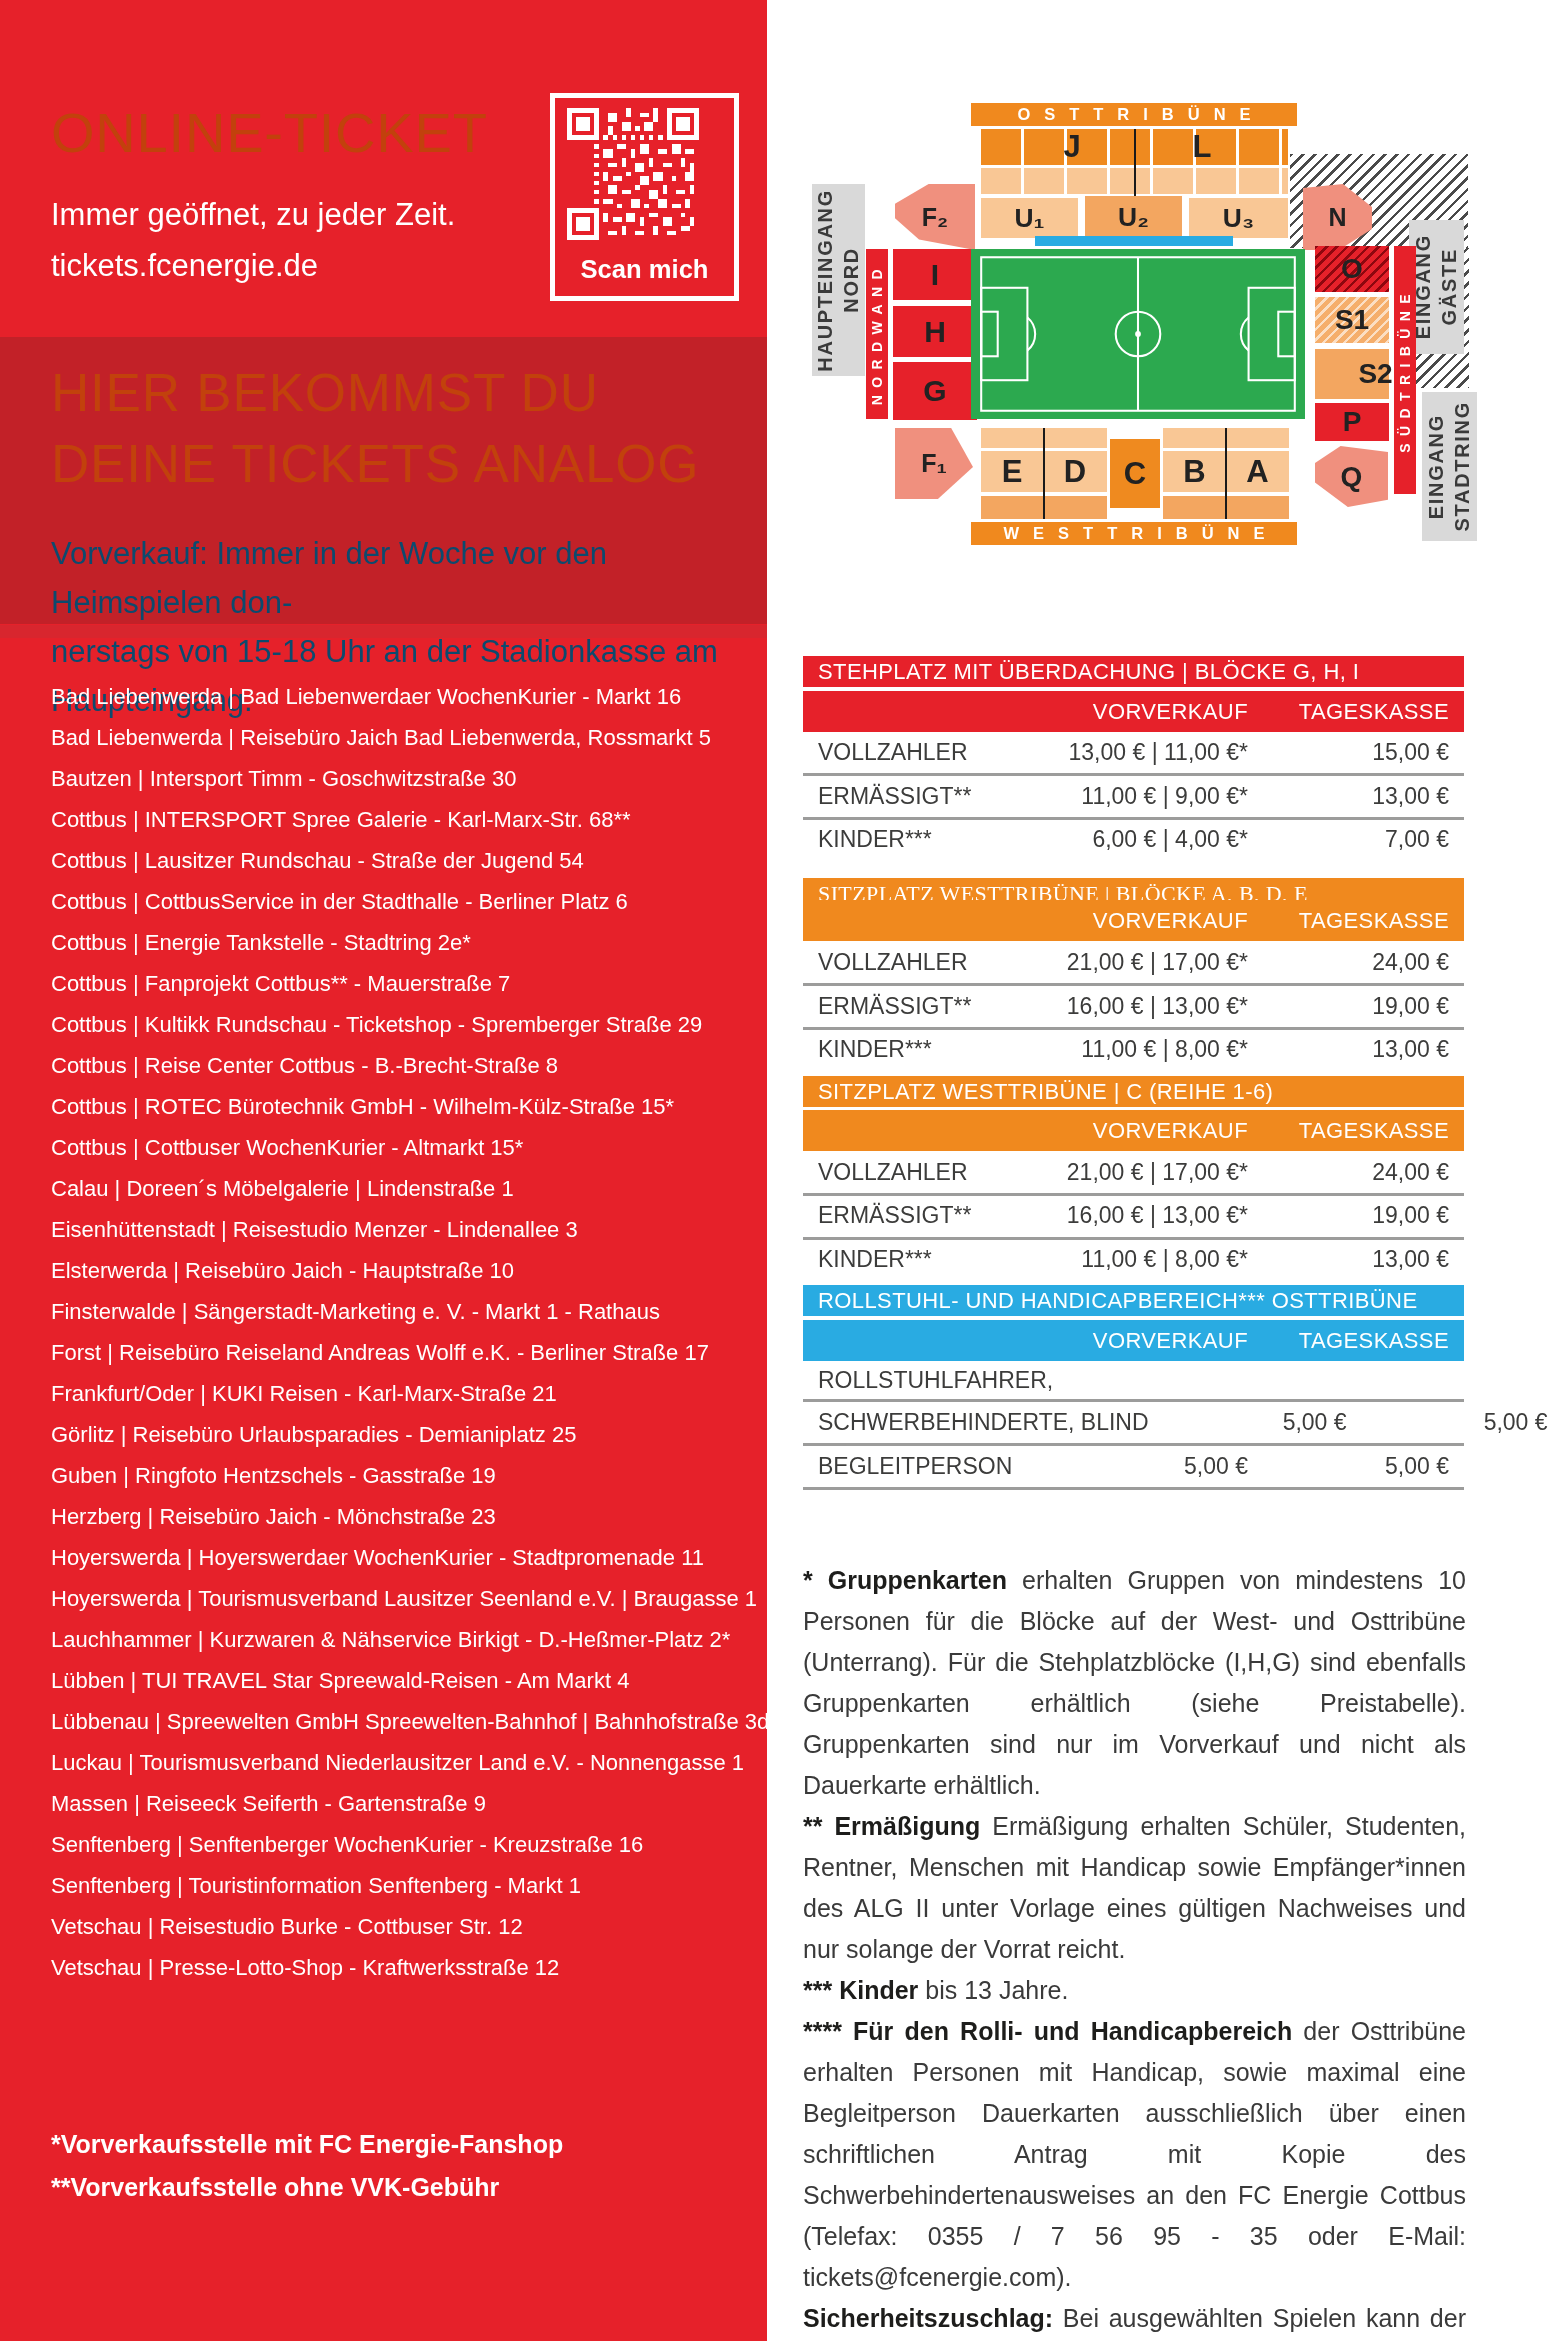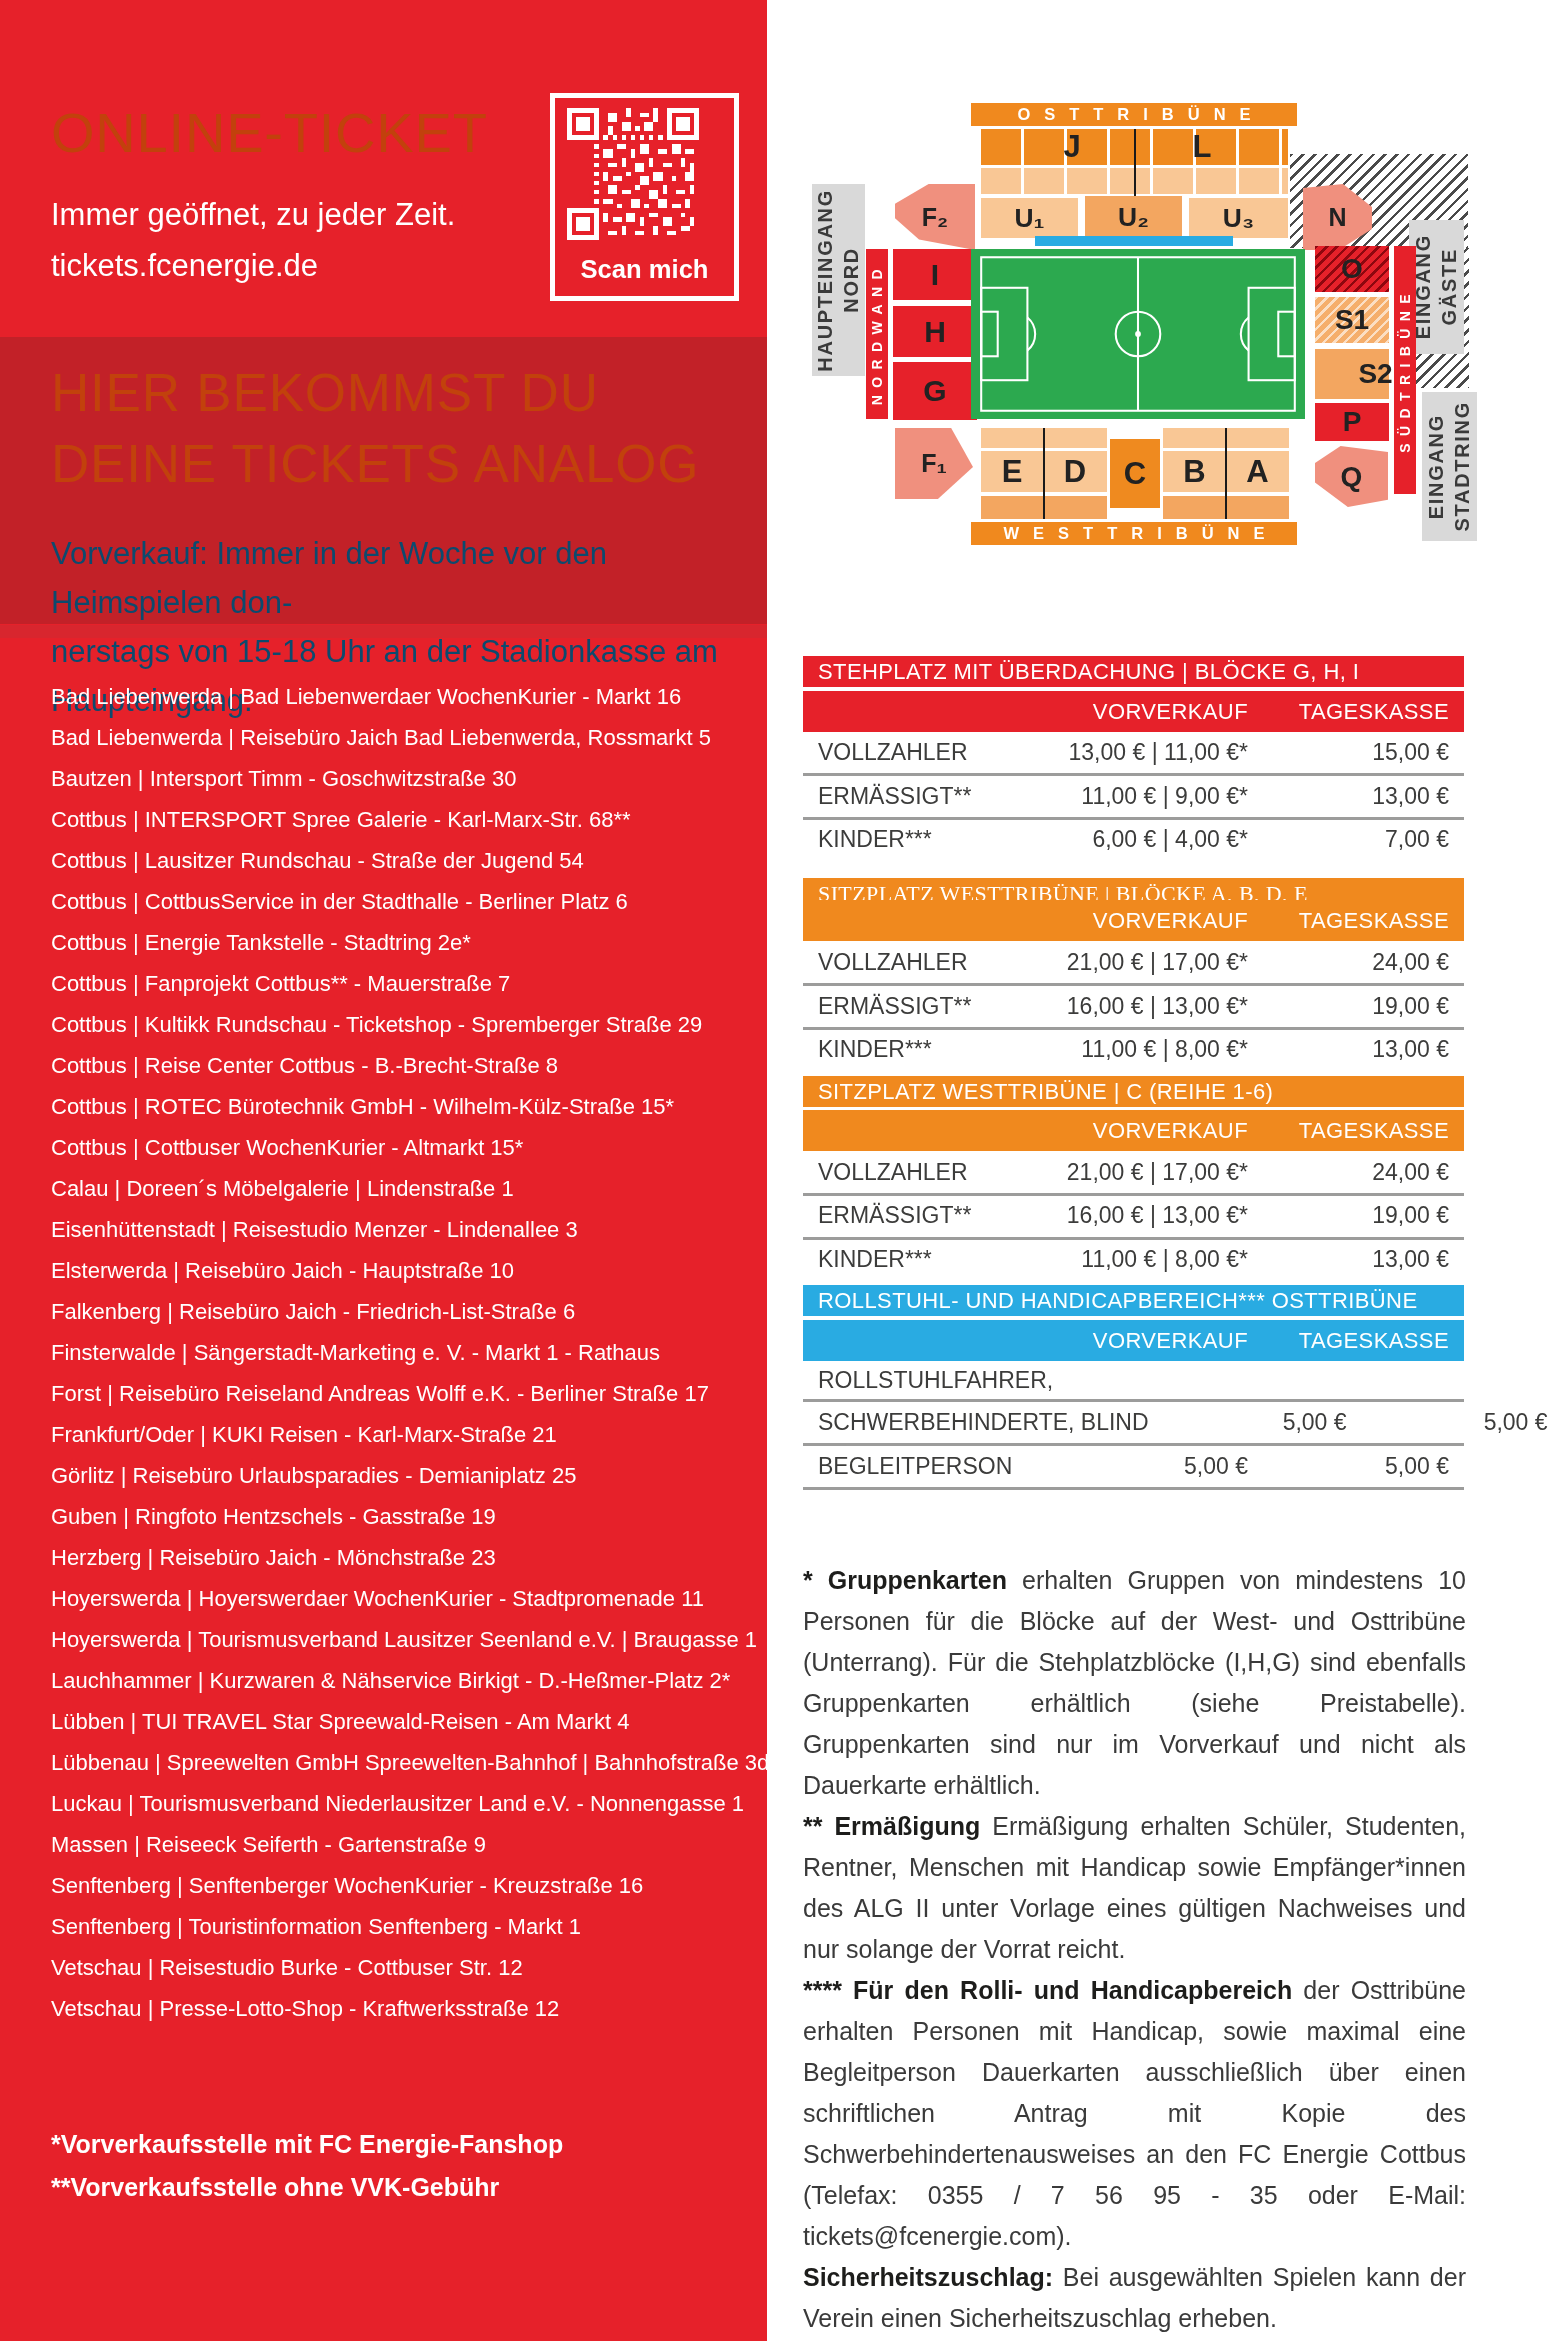--- a/index.html
+++ b/index.html
@@ -189,21 +189,20 @@
   <li>Cottbus | CottbusService in der Stadthalle - Berliner Platz 6</li>
   <li>Cottbus | Energie Tankstelle - Stadtring 2e*</li>
   <li>Cottbus | Fanprojekt Cottbus** - Mauerstraße 7</li>
   <li>Cottbus | Kultikk Rundschau  - Ticketshop - Spremberger Straße 29</li>
   <li>Cottbus | Reise Center Cottbus - B.-Brecht-Straße 8</li>
   <li>Cottbus | ROTEC Bürotechnik GmbH - Wilhelm-Külz-Straße 15*</li>
   <li>Cottbus | Cottbuser WochenKurier - Altmarkt 15*</li>
   <li>Calau | Doreen´s Möbelgalerie | Lindenstraße 1</li>
   <li>Eisenhüttenstadt | Reisestudio Menzer - Lindenallee 3</li>
   <li>Elsterwerda | Reisebüro Jaich - Hauptstraße 10</li>
-  <li>Falkenberg | Reisebüro Jaich - Friedrich-List-Straße 6</li>
   <li>Finsterwalde | Sängerstadt-Marketing e. V. - Markt 1 - Rathaus</li>
   <li>Forst | Reisebüro Reiseland Andreas Wolff e.K. - Berliner Straße 17</li>
   <li>Frankfurt/Oder | KUKI Reisen - Karl-Marx-Straße 21</li>
   <li>Görlitz | Reisebüro Urlaubsparadies - Demianiplatz 25</li>
   <li>Guben | Ringfoto Hentzschels - Gasstraße 19</li>
   <li>Herzberg | Reisebüro Jaich - Mönchstraße 23</li>
   <li>Hoyerswerda | Hoyerswerdaer WochenKurier - Stadtpromenade 11</li>
   <li>Hoyerswerda | Tourismusverband Lausitzer Seenland e.V. | Braugasse 1</li>
   <li>Lauchhammer | Kurzwaren &amp; Nähservice Birkigt - D.-Heßmer-Platz 2*</li>
   <li>Lübben | TUI TRAVEL Star Spreewald-Reisen - Am Markt 4</li>
@@ -401,17 +400,18 @@
 <div class="abs price-row" style="top:1446px;">
   <span class="lbl">BEGLEITPERSON</span>
     <span class="vv">5,00 €</span>
     <span class="tk">5,00 €</span>
 </div>
 <div class="abs sep" style="top:1487px;"></div>
 
 <div id="footnotes" class="abs">
   <p><b>* Gruppenkarten</b><span> erhalten Gruppen von mindestens 10 Personen für die Blöcke auf der West- und Osttribüne (Unterrang). Für die Stehplatzblöcke (I,H,G) sind ebenfalls Gruppenkarten erhältlich (siehe Preistabelle). Gruppenkarten sind nur im Vorverkauf und nicht als Dauerkarte erhältlich.</span></p>
   <p><b>** Ermäßigung</b><span> Ermäßigung erhalten Schüler, Studenten, Rentner, Menschen mit Handicap sowie Empfänger*innen des ALG II unter Vorlage eines gültigen Nachweises und nur solange der Vorrat reicht.</span></p>
+  <p><b>*** Kinder</b><span> bis 13 Jahre.</span></p>
   <p><b>**** Für den Rolli- und Handicapbereich</b><span> der Osttribüne erhalten Personen mit Handicap, sowie maximal eine Begleitperson Dauerkarten ausschließlich über einen schriftlichen Antrag mit Kopie des Schwerbehindertenausweises an den FC Energie Cottbus (Telefax: 0355 / 7 56 95 - 35 oder E-Mail: tickets@fcenergie.com).</span></p>
   <p><b>Sicherheitszuschlag:</b><span> Bei ausgewählten Spielen kann der Verein einen Sicherheitszuschlag erheben.</span></p>
 
 </div>
 
 
 </body></html>

